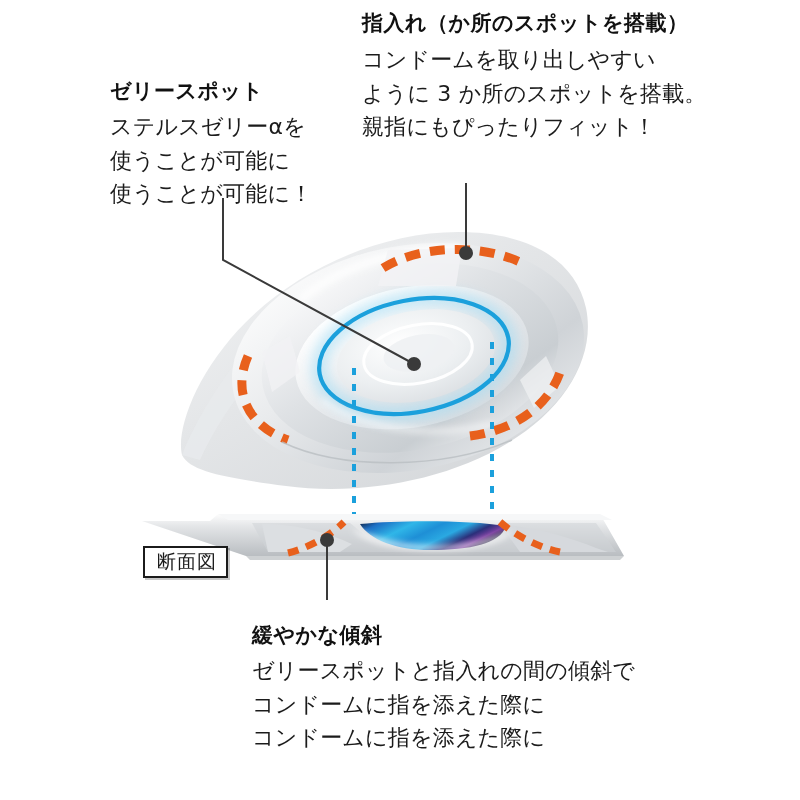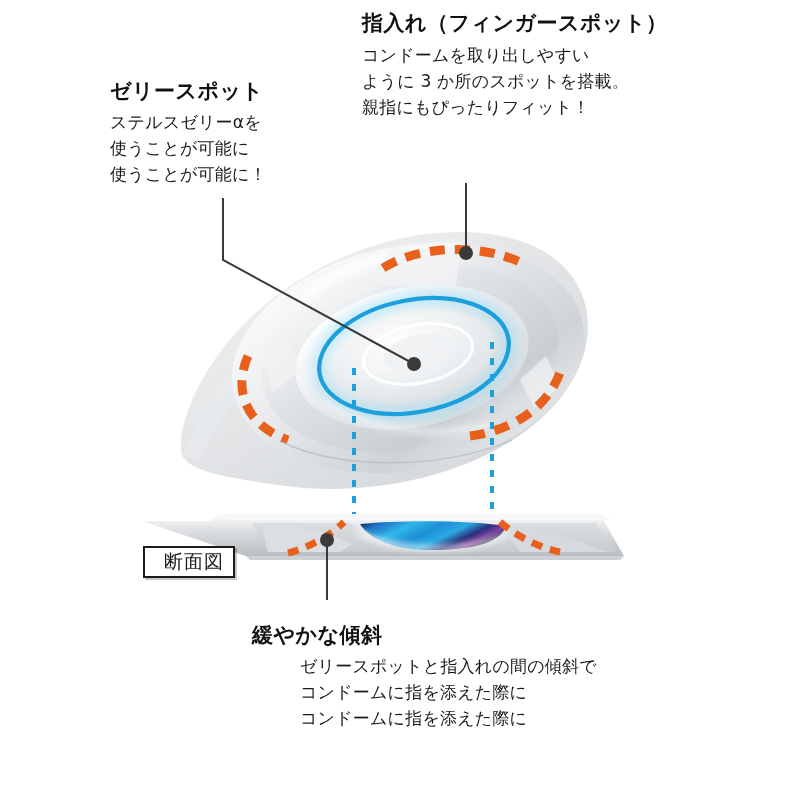--- a/index.html
+++ b/index.html
@@ -17,42 +17,42 @@
   .callout{position:absolute;}
   .callout .title{
     font-weight:bold;
     font-size:21px;
     letter-spacing:0.5px;
     line-height:1.25;
     white-space:nowrap;
     color:#111;
   }
   .callout .body{
-    font-size:17px;
+    font-size:22px;
     line-height:1.52;
     letter-spacing:0.2px;
     color:#1b1b1b;
   }
   .callout .body div{white-space:nowrap;}
 
   
   #callout-jelly{left:110px;top:78px;}
   #callout-jelly .body{margin-top:6px;}
 
   #callout-finger{left:362px;top:10px;}
   #callout-finger .body{margin-top:7px;}
 
   #callout-slope{left:252px;top:622px;}
-  #callout-slope .body{margin-top:6px;margin-left:48px;}
+  #callout-slope .body{margin-top:6px;}
 
   
   #section-chip{
     position:absolute;left:143px;top:546px;
     border:2px solid #1b1b1b;
-    padding:3px 9px 4px 19px;
+    padding:3px 9px 4px 12px;
     font-size:19px;
     font-weight:500;
     line-height:1.1;
     background:#fff;
     box-shadow:2px 2px 0 rgba(0,0,0,.22);
     letter-spacing:1px;
   }
 
   svg{position:absolute;left:0;top:0;width:800px;height:800px;overflow:visible;}
 </style>
@@ -197,21 +197,21 @@
   <div class="callout" id="callout-jelly">
     <div class="title">ゼリースポット</div>
     <div class="body">
       <div>ステルスゼリーαを</div>
       <div>使うことが可能に</div>
       <div>使うことが可能に！</div>
     </div>
   </div>
 
   <div class="callout" id="callout-finger">
-    <div class="title">指入れ（フィンガースポット）</div>
+    <div class="title">指入れ（か所のスポットを搭載）</div>
     <div class="body">
       <div>コンドームを取り出しやすい</div>
       <div>ように 3 か所のスポットを搭載。</div>
       <div>親指にもぴったりフィット！</div>
     </div>
   </div>
 
   <div class="callout" id="callout-slope">
     <div class="title">緩やかな傾斜</div>
     <div class="body">

